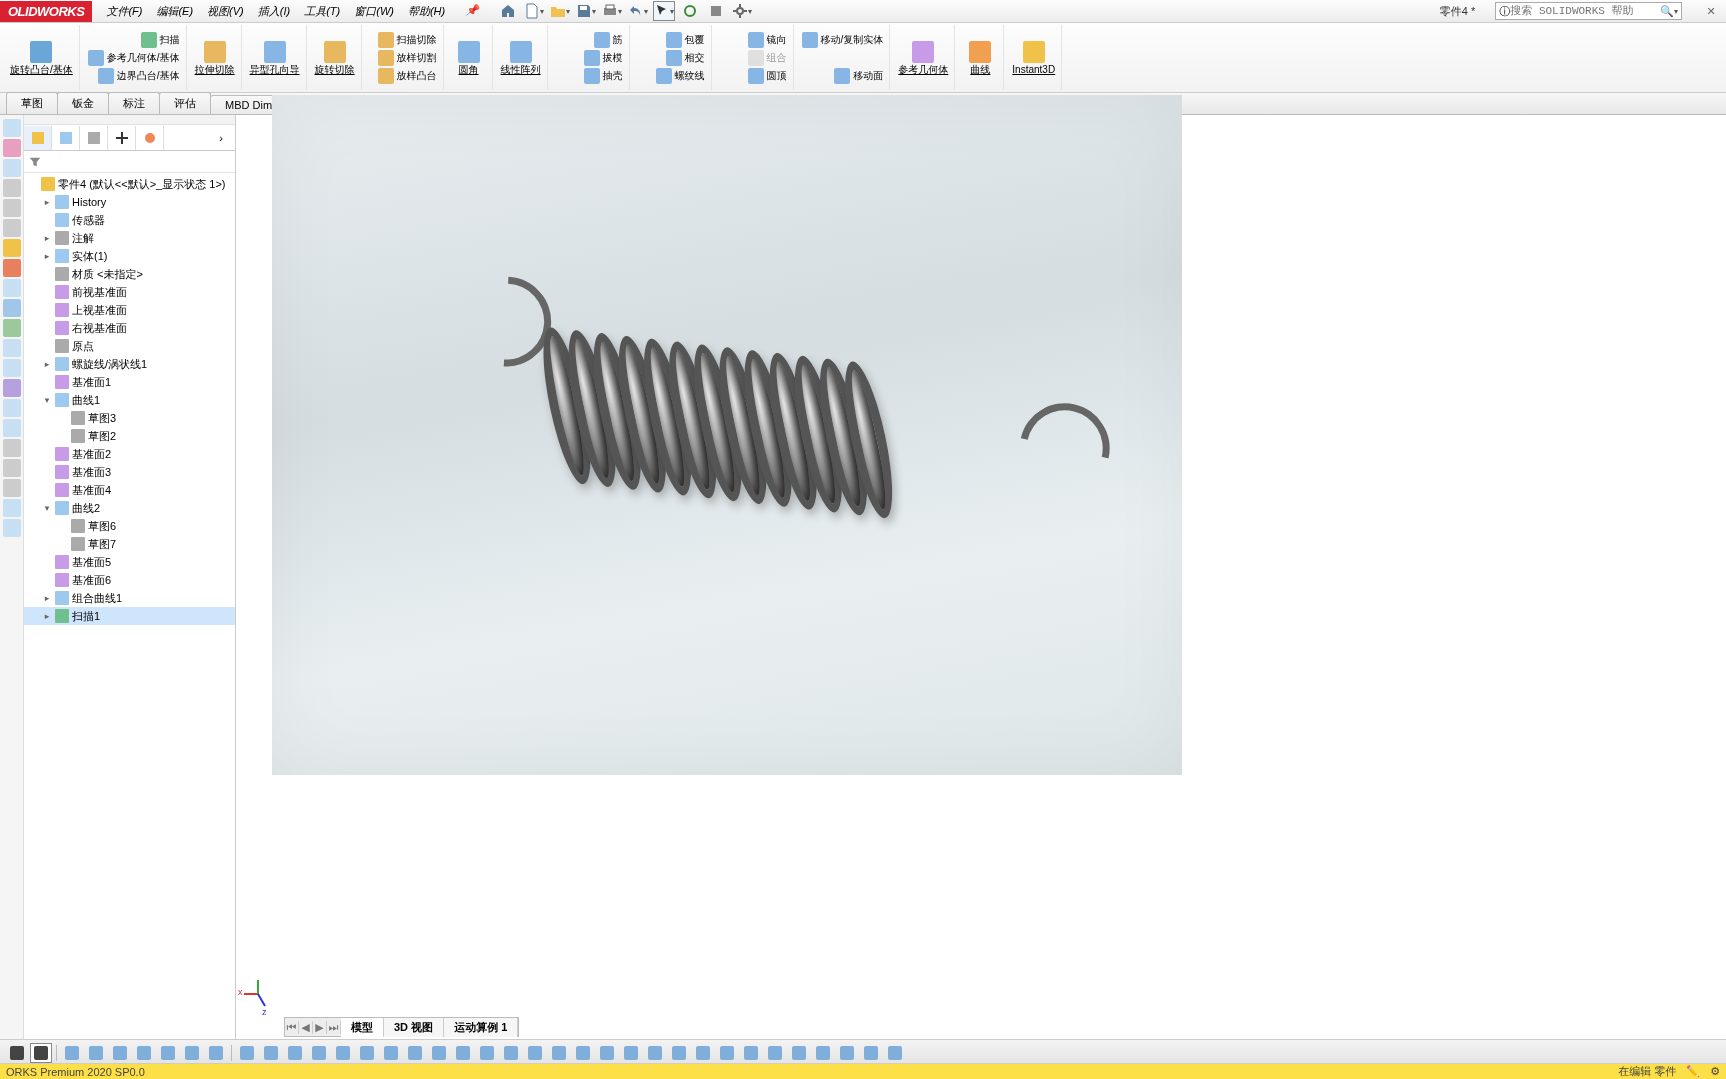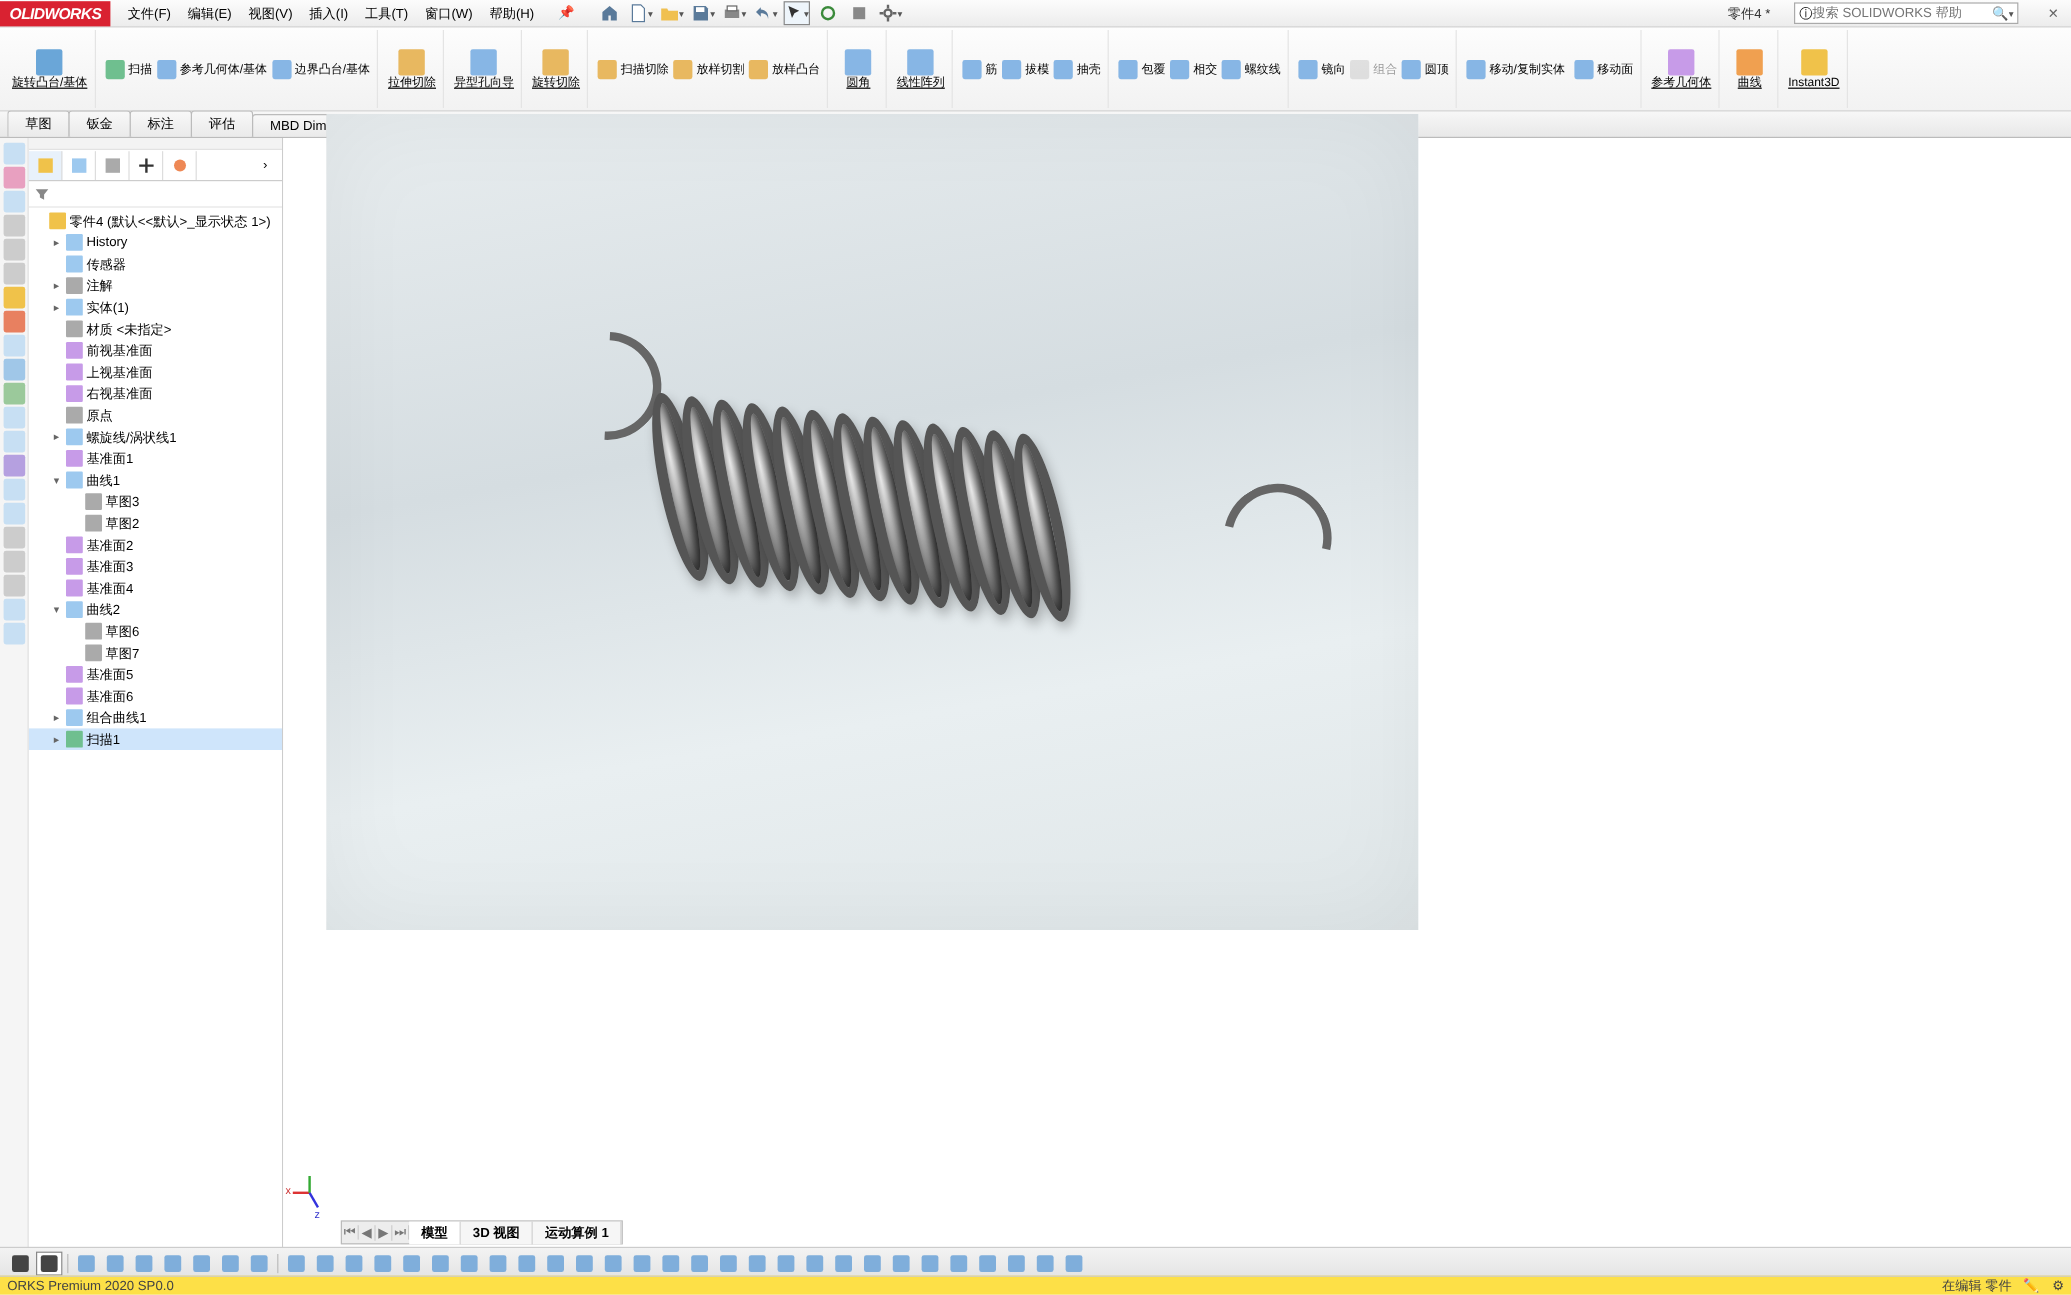--- a/index.html
+++ b/index.html
@@ -1,31 +1,31 @@
 <!DOCTYPE html>
 <html><head>
 <meta charset="utf-8">
 <style>
 *{box-sizing:border-box;margin:0;padding:0;font-family:"Microsoft YaHei",Arial,sans-serif;font-size:11px;}
 body{background:#f0f0f0;width:1726px;height:1079px;overflow:hidden;position:relative;}
 .topbar{height:23px;background:linear-gradient(#fcfcfc,#ececec);display:flex;align-items:center;border-bottom:1px solid #ccc;}
 .logo{background:#d92231;color:#fff;font-weight:bold;font-style:italic;padding:3px 8px;font-size:13px;letter-spacing:-0.5px;}
 .menuitems{display:flex;gap:2px;margin-left:8px;}
-.menuitems span{padding:3px 6px;cursor:default;}
+.menuitems span{padding:3px 6px;cursor:default;font-style:italic;}
 .qat{display:flex;gap:4px;margin-left:12px;align-items:center;}
 .qat .qbtn{width:22px;height:20px;display:flex;align-items:center;justify-content:center;color:#555;}
 .pin{color:#2a7ab0;margin-left:6px;}
 .titleright{margin-left:auto;display:flex;align-items:center;gap:20px;padding-right:6px;}
 .doctitle{color:#333;}
 .searchwrap{display:flex;align-items:center;border:1px solid #aaa;background:#fff;height:18px;padding:0 3px;}
-.searchwrap input{border:none;width:150px;font-size:11px;outline:none;}
+.searchwrap input{border:none;width:150px;font-size:11px;outline:none;font-family:Liberation Mono, monospace;}
 .closex{width:18px;text-align:center;color:#666;}
 .ribbon{height:70px;background:linear-gradient(#fdfdfd,#f2f2f2);border-bottom:1px solid #ccc;display:flex;align-items:stretch;padding:2px 4px;gap:2px;}
 .rgrp{display:flex;flex-direction:column;align-items:center;justify-content:center;padding:2px 4px;min-width:40px;border-right:1px solid #e4e4e4;}
-.rgrp.wide{flex-direction:row;align-items:center;min-width:80px;}
+.rgrp.wide{flex-direction:column;align-items:flex-end;min-width:80px;}
 .rbtn{display:flex;flex-direction:column;align-items:center;gap:1px;padding:2px;min-width:38px;}
 .rbtn .ic{width:22px;height:22px;background:#87b6e5;border-radius:2px;}
 .rbtn .lbl{font-size:10px;text-align:center;line-height:11px;text-decoration:underline;}
 .rrow{display:flex;align-items:center;gap:3px;padding:1px 2px;}
 .rrow .ic{width:16px;height:16px;background:#87b6e5;border-radius:2px;}
 .rrow .lbl{font-size:10px;}
 .cmtabs{height:22px;background:linear-gradient(#f7f7f7,#e8e8e8);border-bottom:1px solid #bbb;display:flex;align-items:end;padding-left:6px;gap:0;}
 .cmtab{padding:3px 14px;border:1px solid #bbb;border-bottom:none;background:linear-gradient(#f8f8f8,#eaeaea);border-radius:3px 3px 0 0;margin-right:-1px;font-size:11px;}
 .mainarea{position:absolute;top:115px;left:0;right:0;bottom:30px;display:flex;background:#fff;}
 .lefttoolstrip{width:24px;background:#f5f5f5;border-right:1px solid #ddd;display:flex;flex-direction:column;gap:2px;padding-top:4px;align-items:center;}

